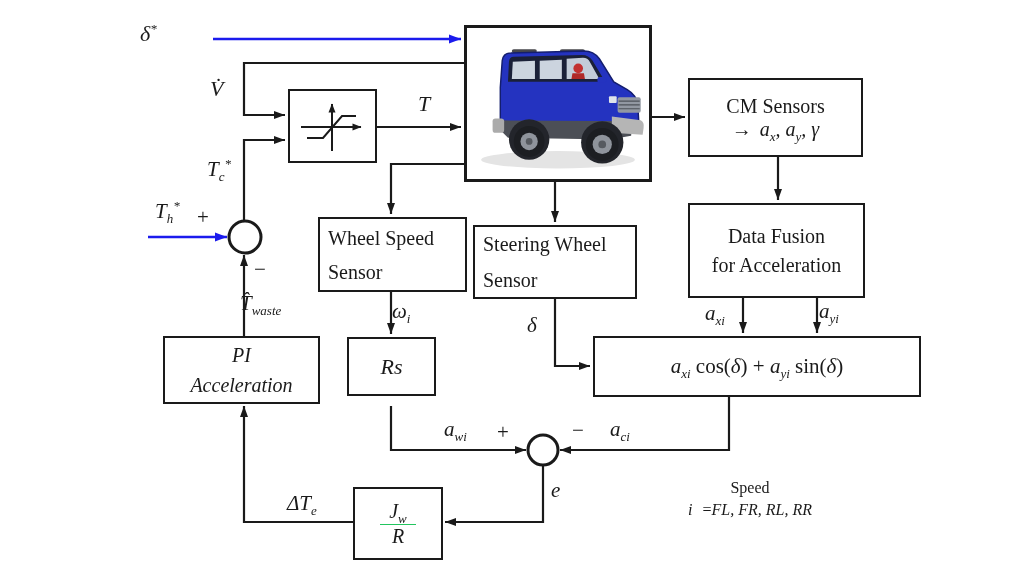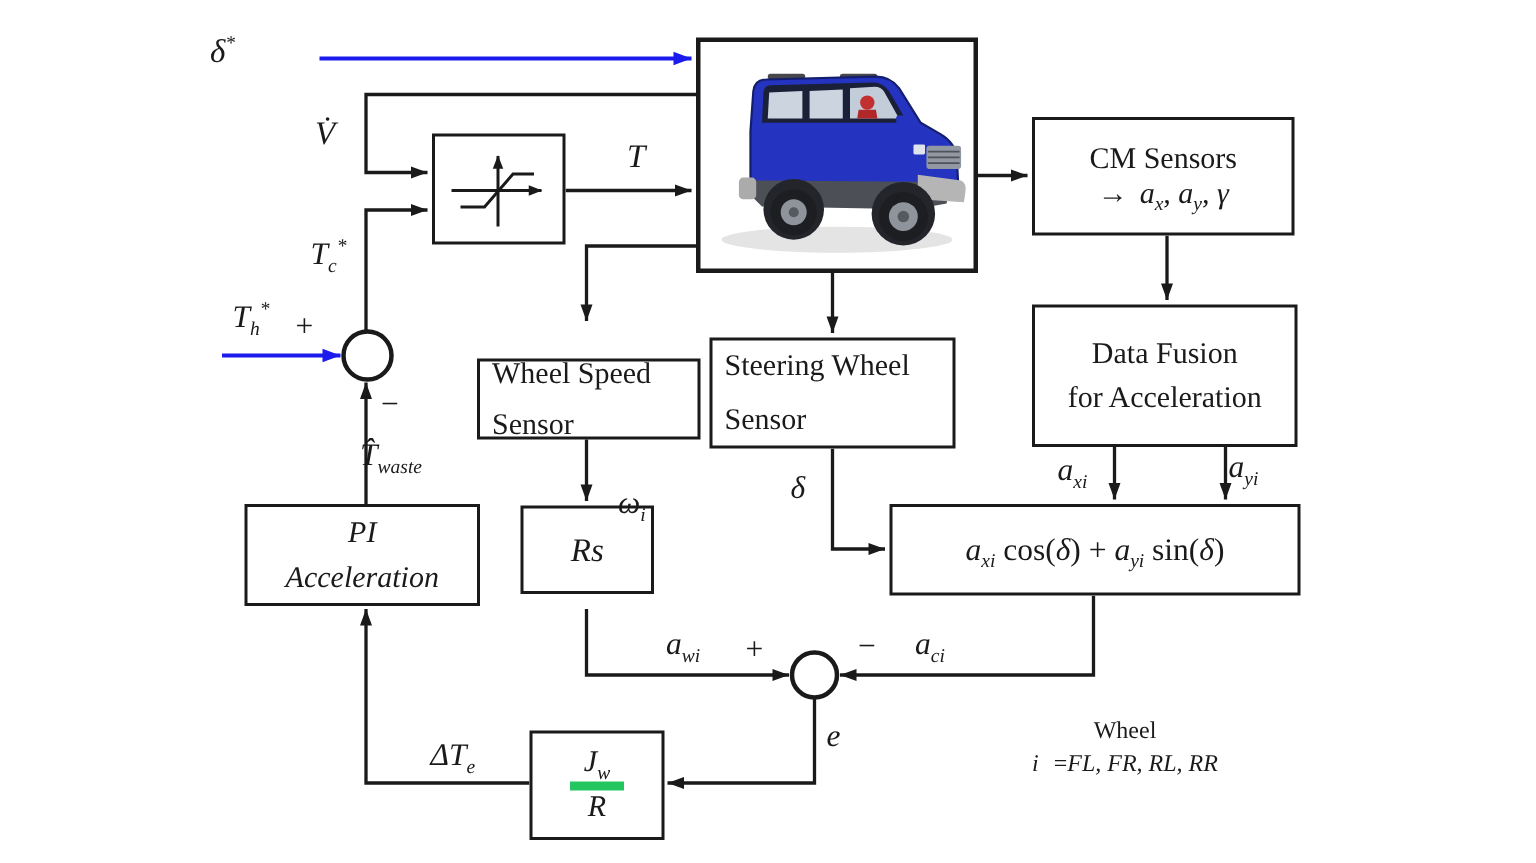--- a/index.html
+++ b/index.html
@@ -9,21 +9,21 @@
   .blk{position:absolute;border:2px solid #1a1a1a;background:#ffffff;box-sizing:border-box;
        font-family:"Liberation Serif","DejaVu Serif",serif;color:#1a1a1a;font-size:20px;}
   .center{display:flex;flex-direction:column;align-items:center;justify-content:center;text-align:center;}
   .leftpad{display:flex;flex-direction:column;justify-content:center;padding-left:8px;line-height:34px;}
   .lbl{position:absolute;font-size:21px;white-space:nowrap;line-height:1.1;}
   .it{font-style:italic;}
   .lbl sub,.blk sub{font-size:13px;font-style:italic;line-height:0;}
   .lbl sup,.blk sup{font-size:13px;line-height:0;}
   .sign{font-size:21px;font-style:normal;}
   .frac{display:inline-block;text-align:center;font-style:italic;font-size:20px;line-height:1.15;}
-  .frac .num{display:inline-block;padding:0 9px 1px 9px;border-bottom:6px solid #22c55e;}
+  .frac .num{display:inline-block;padding:0 9px 1px 9px;border-bottom:1px solid #22c55e;}
   .note{position:absolute;left:640px;width:220px;text-align:center;font-size:16px;line-height:22px;}
   .cmline2{font-size:20px;}
   .cmline2 .arr{font-style:normal;margin-right:8px;}
   .formula-line{font-size:21px;}
   .formula-line .rm{font-style:normal;}
 </style>
 </head>
 <body>
 
 <div class="stage">
@@ -113,35 +113,35 @@
     <div class="cmline2 it">
       <span class="arr">→</span><span>a</span><sub>x</sub><span style="margin-right:5px">,</span><span>a</span><sub>y</sub><span style="margin-right:5px">,</span><span>γ</span>
     </div>
   </div>
 
   <div class="blk center" style="left:688px;top:203px;width:177px;height:95px;line-height:29px;">
     <div>Data Fusion</div>
     <div>for Acceleration</div>
   </div>
 
-  <div class="blk leftpad" style="left:318px;top:217px;width:149px;height:54px;margin-top:22px;">
+  <div class="blk leftpad" style="left:318px;top:217px;width:149px;height:75px;">
     <div>Wheel Speed</div>
     <div>Sensor</div>
   </div>
 
   <div class="blk leftpad" style="left:473px;top:225px;width:164px;height:74px;justify-content:space-between;">
     <div>Steering Wheel</div>
     <div>Sensor</div>
   </div>
 
   <div class="blk center it" style="left:347px;top:337px;width:89px;height:59px;font-size:22px;">
     <div>Rs</div>
   </div>
 
-  <div class="blk center" style="left:593px;top:336px;width:274px;height:61px;">
+  <div class="blk center" style="left:593px;top:336px;width:328px;height:61px;">
     <div class="formula-line it">
       <span>a</span><sub>xi</sub>&nbsp;<span class="rm">cos(</span><span>δ</span><span class="rm">) + </span><span>a</span><sub>yi</sub>&nbsp;<span class="rm">sin(</span><span>δ</span><span class="rm">)</span>
     </div>
   </div>
 
   <div class="blk center it" style="left:163px;top:336px;width:157px;height:68px;line-height:30px;text-align:center;">
     <div>PI</div>
     <div>Acceleration</div>
   </div>
 
@@ -153,29 +153,29 @@
   </div>
 
   <span class="lbl it" style="left:140px;top:22px;font-size:22px;"><span>δ</span><sup>*</sup></span>
   <span class="lbl it" style="left:210px;top:77px;font-size:22px;"><span>V̇</span></span>
   <span class="lbl it" style="left:418px;top:92px;font-size:22px;"><span>T</span></span>
   <span class="lbl it" style="left:207px;top:158px;"><span>T</span><sub>c</sub><sup>*</sup></span>
   <span class="lbl it" style="left:155px;top:200px;"><span>T</span><sub>h</sub><sup>*</sup></span>
   <span class="lbl sign" style="left:197px;top:206px;"><span>+</span></span>
   <span class="lbl sign" style="left:254px;top:258px;"><span>−</span></span>
   <span class="lbl it" style="left:240px;top:292px;"><span>T̂</span><sub>waste</sub></span>
-  <span class="lbl it" style="left:412px;top:300px;margin-top:24px;"><span>ω</span><sub>i</sub></span>
+  <span class="lbl it" style="left:392px;top:300px;"><span>ω</span><sub>i</sub></span>
   <span class="lbl it" style="left:527px;top:314px;"><span>δ</span></span>
   <span class="lbl it" style="left:705px;top:302px;text-align:center;"><span>a</span><sub>xi</sub></span>
   <span class="lbl it" style="left:819px;top:300px;"><span>a</span><sub>yi</sub></span>
   <span class="lbl it" style="left:444px;top:418px;"><span>a</span><sub>wi</sub></span>
   <span class="lbl sign" style="left:497px;top:421px;"><span>+</span></span>
   <span class="lbl sign" style="left:572px;top:419px;"><span>−</span></span>
   <span class="lbl it" style="left:610px;top:418px;"><span>a</span><sub>ci</sub></span>
   <span class="lbl it" style="left:551px;top:479px;"><span>e</span></span>
   <span class="lbl it" style="left:287px;top:492px;"><span>ΔT</span><sub>e</sub></span>
 
   <div class="note" style="top:477px;">
-    <div>Wheel</div>
+    <div>Speed</div>
     <div><i style="margin-right:10px;">i</i><span>=</span><i>FL, FR, RL, RR</i></div>
   </div>
 
 </div>
 
 </body></html>

